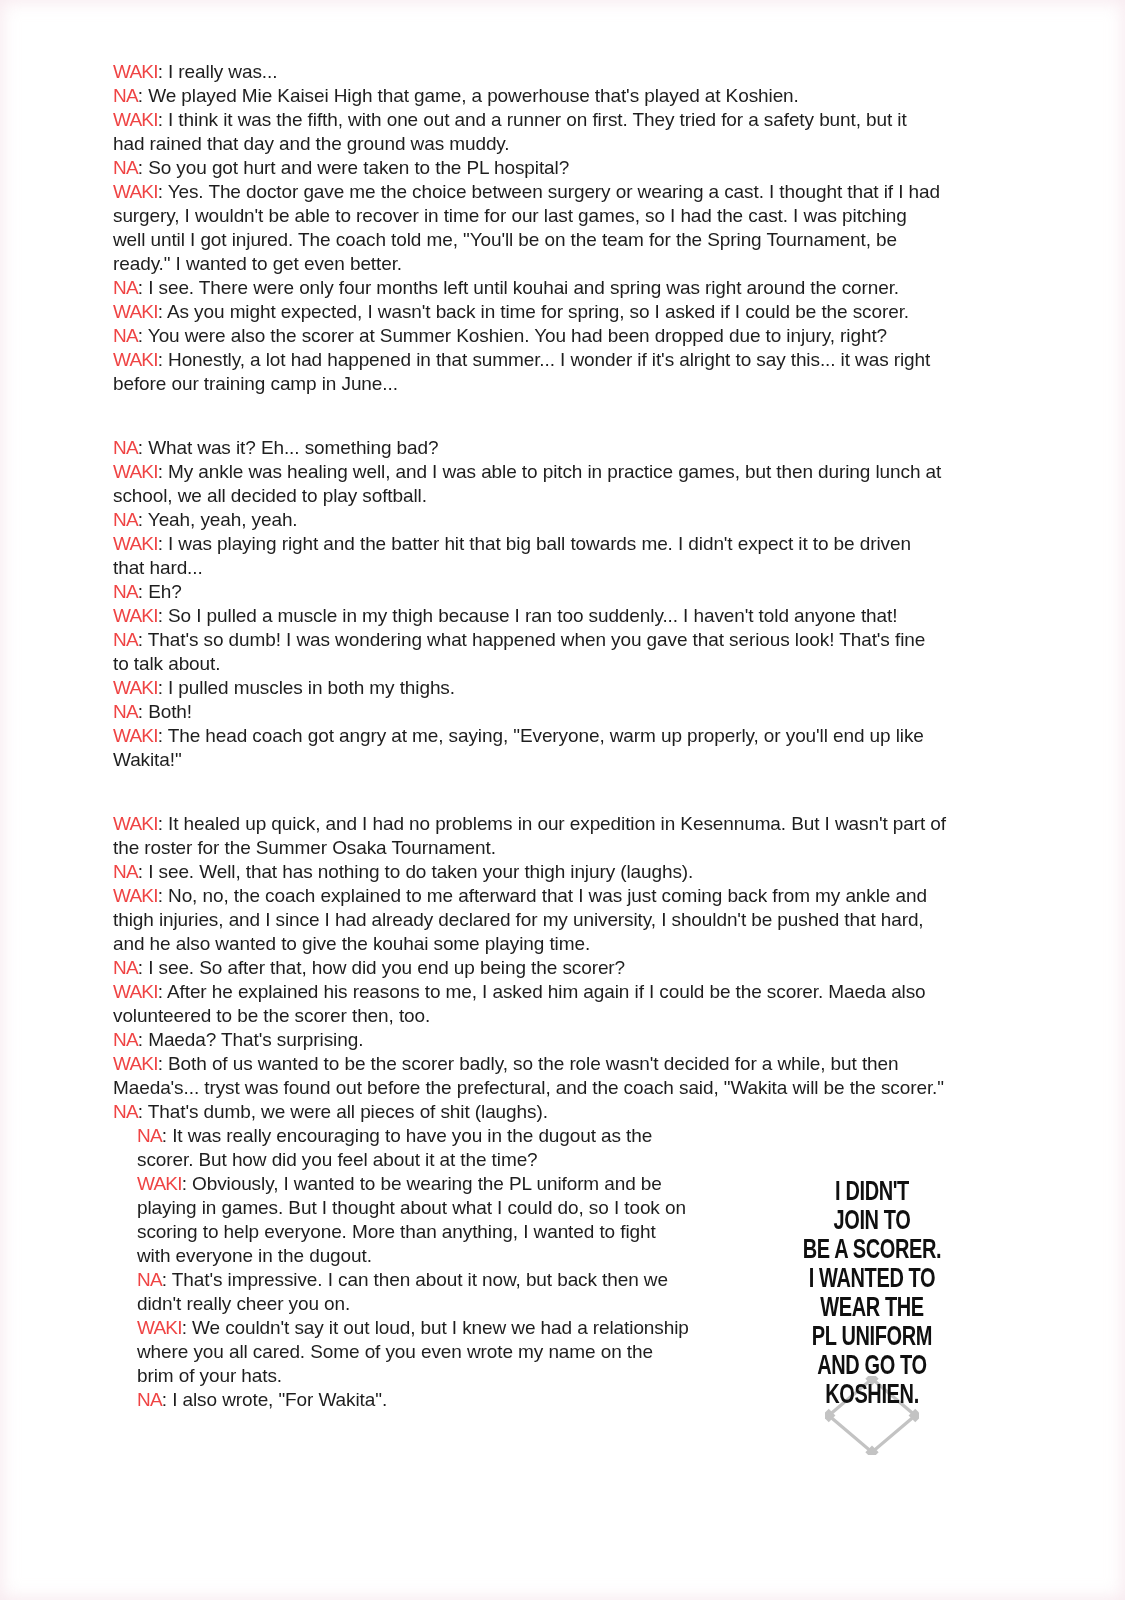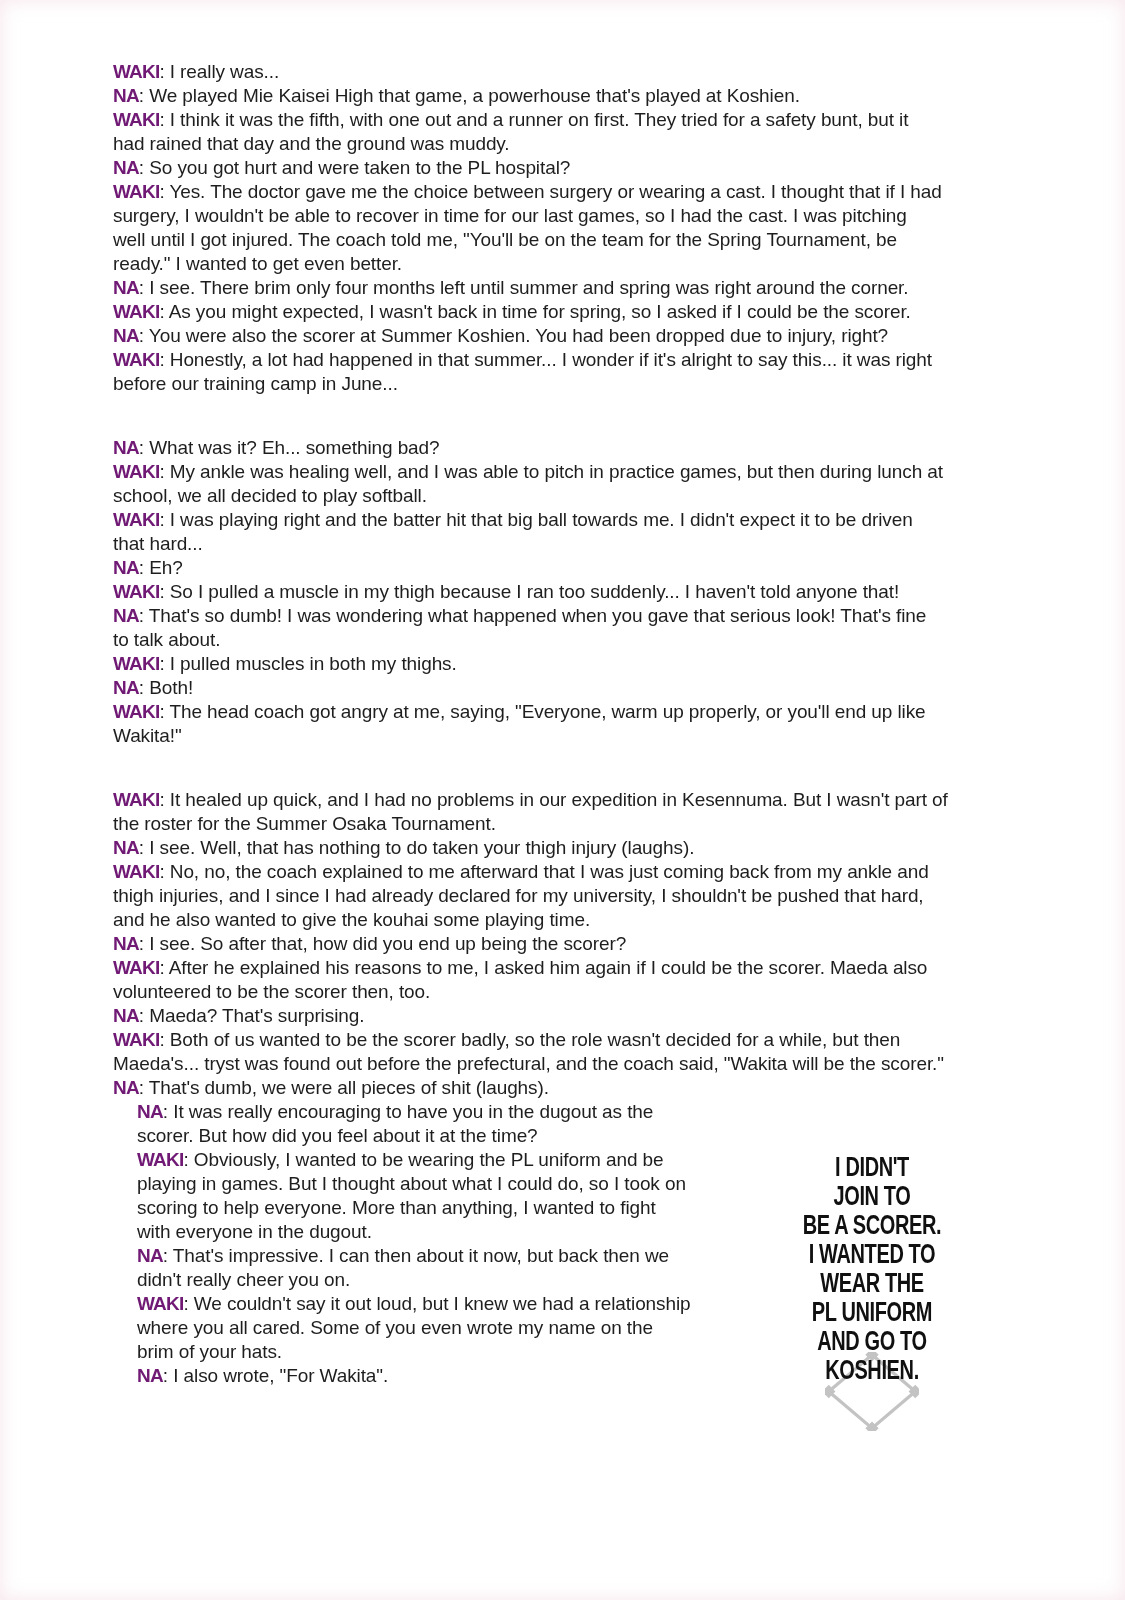--- a/index.html
+++ b/index.html
@@ -23,23 +23,23 @@
   .section:last-child { margin-bottom: 0; }
   .line {
     margin: 0;
     font-size: 19px;
     line-height: 24px;
     letter-spacing: -0.1px;
     color: #1e1e1e;
     white-space: pre-line;
   }
   .speaker {
-    font-weight: bold;
+    font-weight: normal;
     letter-spacing: -0.8px;
-    color: #701a75;
+    color: #ef4444;
   }
   .final-row { position: relative; margin-left: 24px; }
   #final-text { width: 700px; }
   .pq-col {
     position: absolute;
     left: 625px;
     top: 53px;
     width: 220px;
     text-align: center;
   }
@@ -75,30 +75,31 @@
         <div class="section">
           <p class="line"><b class="speaker">WAKI</b><span>: I really was...</span></p>
           <p class="line"><b class="speaker">NA</b><span>: We played Mie Kaisei High that game, a powerhouse that's played at Koshien.</span></p>
           <p class="line"><b class="speaker">WAKI</b><span>: I think it was the fifth, with one out and a runner on first. They tried for a safety bunt, but it
 had rained that day and the ground was muddy.</span></p>
           <p class="line"><b class="speaker">NA</b><span>: So you got hurt and were taken to the PL hospital?</span></p>
           <p class="line"><b class="speaker">WAKI</b><span>: Yes. The doctor gave me the choice between surgery or wearing a cast. I thought that if I had
 surgery, I wouldn't be able to recover in time for our last games, so I had the cast. I was pitching
 well until I got injured. The coach told me, "You'll be on the team for the Spring Tournament, be
 ready." I wanted to get even better.</span></p>
-          <p class="line"><b class="speaker">NA</b><span>: I see. There brim only four months left until summer and spring was right around the corner.</span></p>
+          <p class="line"><b class="speaker">NA</b><span>: I see. There were only four months left until kouhai and spring was right around the corner.</span></p>
           <p class="line"><b class="speaker">WAKI</b><span>: As you might expected, I wasn't back in time for spring, so I asked if I could be the scorer.</span></p>
           <p class="line"><b class="speaker">NA</b><span>: You were also the scorer at Summer Koshien. You had been dropped due to injury, right?</span></p>
           <p class="line"><b class="speaker">WAKI</b><span>: Honestly, a lot had happened in that summer... I wonder if it's alright to say this... it was right
 before our training camp in June...</span></p>
         </div>
         <div class="section">
           <p class="line"><b class="speaker">NA</b><span>: What was it? Eh... something bad?</span></p>
           <p class="line"><b class="speaker">WAKI</b><span>: My ankle was healing well, and I was able to pitch in practice games, but then during lunch at
 school, we all decided to play softball.</span></p>
+          <p class="line"><b class="speaker">NA</b><span>: Yeah, yeah, yeah.</span></p>
           <p class="line"><b class="speaker">WAKI</b><span>: I was playing right and the batter hit that big ball towards me. I didn't expect it to be driven
 that hard...</span></p>
           <p class="line"><b class="speaker">NA</b><span>: Eh?</span></p>
           <p class="line"><b class="speaker">WAKI</b><span>: So I pulled a muscle in my thigh because I ran too suddenly... I haven't told anyone that!</span></p>
           <p class="line"><b class="speaker">NA</b><span>: That's so dumb! I was wondering what happened when you gave that serious look! That's fine
 to talk about.</span></p>
           <p class="line"><b class="speaker">WAKI</b><span>: I pulled muscles in both my thighs.</span></p>
           <p class="line"><b class="speaker">NA</b><span>: Both!</span></p>
           <p class="line"><b class="speaker">WAKI</b><span>: The head coach got angry at me, saying, "Everyone, warm up properly, or you'll end up like
 Wakita!"</span></p>

